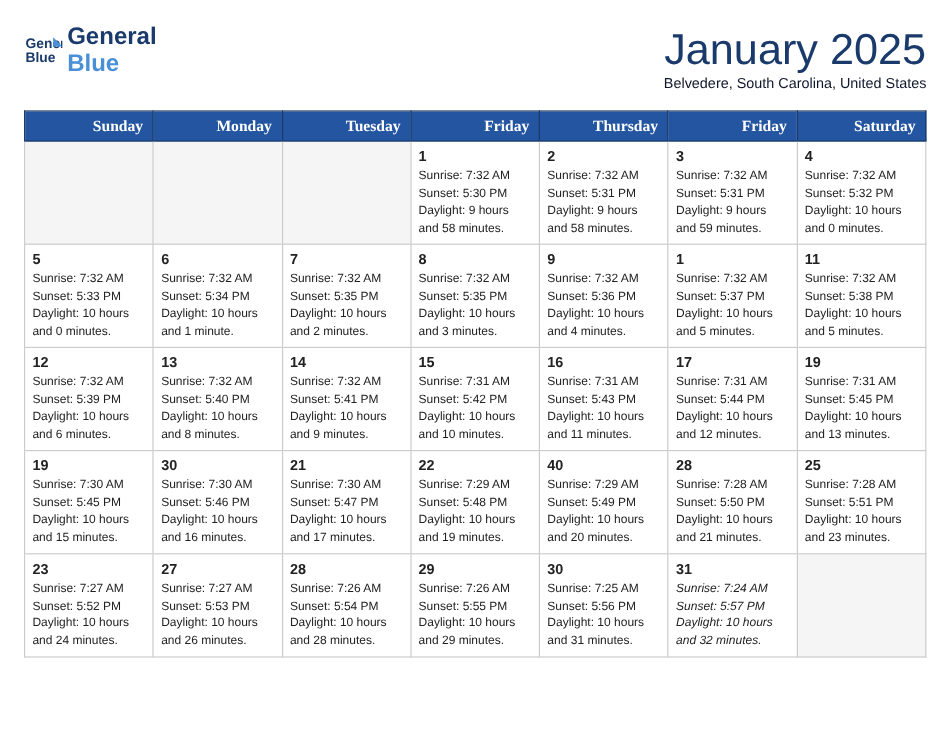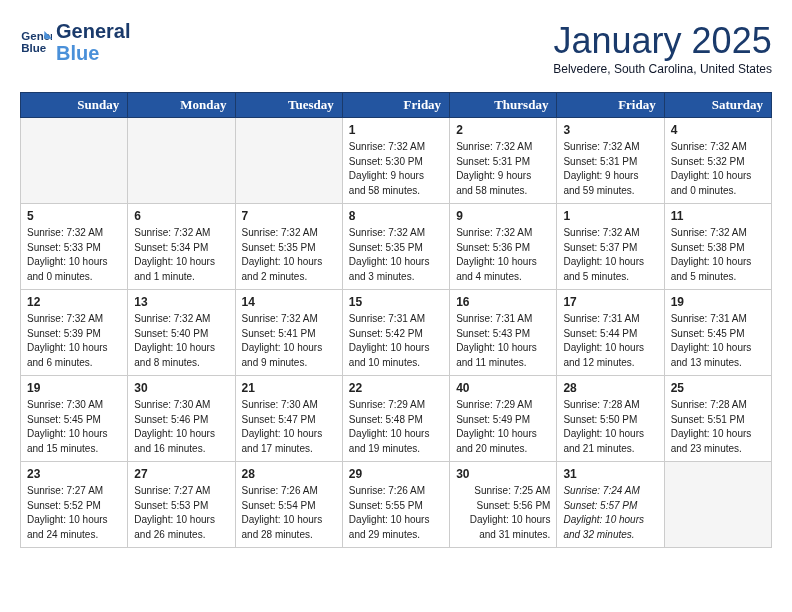--- a/index.html
+++ b/index.html
@@ -324,21 +324,21 @@
         </td>
         <td>
           <span class="day-num">29</span>
           <div class="day-info" style="white-space: pre-line;">Sunrise: 7:26 AM
 Sunset: 5:55 PM
 Daylight: 10 hours
 and 29 minutes.</div>
         </td>
         <td>
           <span class="day-num">30</span>
-          <div class="day-info" style="white-space: pre-line; text-align: right;">Sunrise: 7:25 AM
+          <div class="day-info" style="white-space: pre-line;">Sunrise: 7:25 AM
 Sunset: 5:56 PM
 Daylight: 10 hours
 and 31 minutes.</div>
         </td>
         <td>
           <span class="day-num">31</span>
           <div class="day-info" style="white-space: pre-line; font-style: italic;">Sunrise: 7:24 AM
 Sunset: 5:57 PM
 Daylight: 10 hours
 and 32 minutes.</div>

